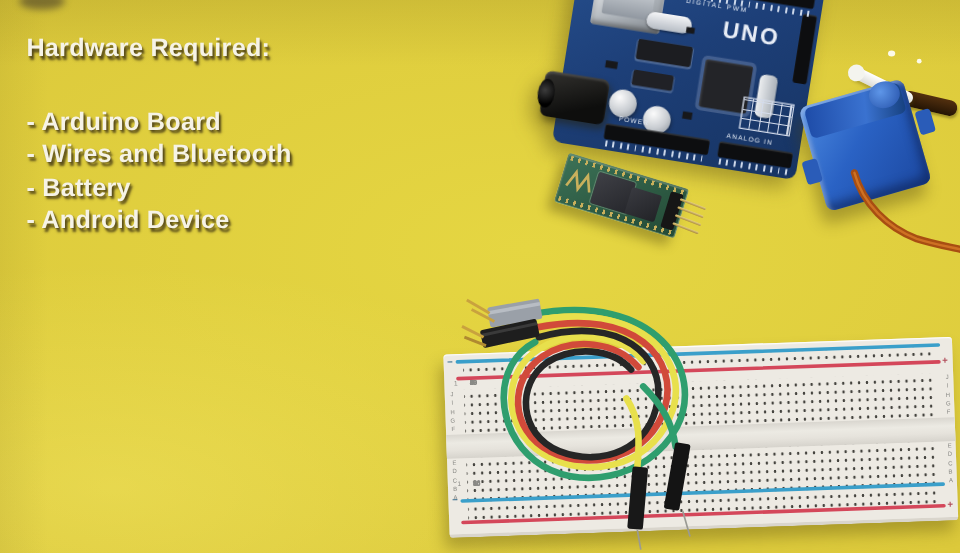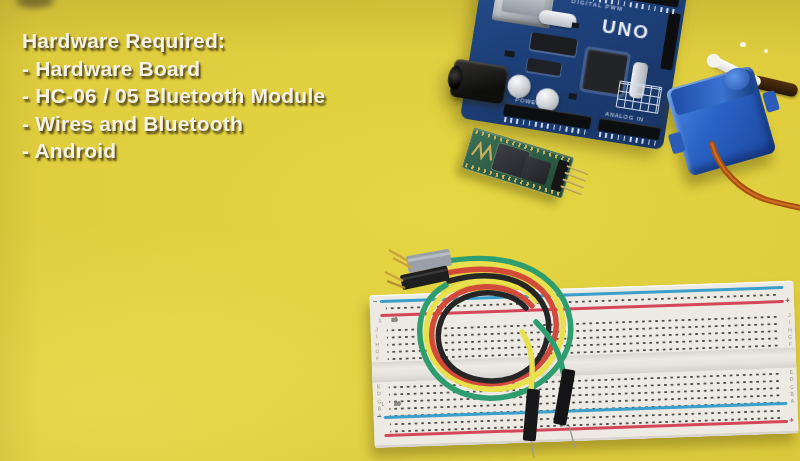--- a/index.html
+++ b/index.html
@@ -13,21 +13,21 @@
   .vignette{position:absolute;inset:0;pointer-events:none;
     background:linear-gradient(180deg, rgba(120,104,22,.16) 0, rgba(120,104,22,0) 55px),
                linear-gradient(90deg, rgba(120,104,22,.10) 0, rgba(120,104,22,0) 40px);}
   .smudge{position:absolute;left:16px;top:-6px;width:38px;height:14px;border-radius:50%;
     background:rgba(72,62,40,.6);filter:blur(3px);}
 
   
   .caption{position:absolute;left:22px;top:27px;color:#f6f3e6;font-weight:bold;
     font-size:21px;letter-spacing:.2px;line-height:27.5px;white-space:nowrap;
     text-shadow:2px 3px 2px rgba(73,61,22,.85), 1px 1px 1px rgba(73,61,22,.5);}
-  .caption .title{}
+  .caption .title{margin-bottom:33px;}
 
   
   .arduino{position:absolute;left:472px;top:-35px;width:205px;height:170px;
     transform:rotate(9deg);border-radius:8px;
     background:linear-gradient(150deg,#27508f 0%,#1d3f78 45%,#173463 100%);
     filter:drop-shadow(-5px 9px 8px rgba(80,68,12,.40));}
   .arduino *{position:absolute;}
   .a-usb{left:16px;top:26px;width:58px;height:42px;border-radius:3px;
     background:linear-gradient(145deg,#f0f1f2,#aeb4ba 55%,#84898f);
     box-shadow:inset 0 2px 2px rgba(255,255,255,.8), inset 0 -3px 4px rgba(0,0,0,.35);}
@@ -154,24 +154,24 @@
 <body>
 
 <div class="stage">
 
   <div class="vignette"></div>
   <div class="smudge"></div>
 
   <div class="caption">
     <div class="title">Hardware Required:</div>
     <div>
-        <div>- Hardware Board</div>
-        <div>- HC-06 / 05 Bluetooth Module</div>
+        <div>- Arduino Board</div>
         <div>- Wires and Bluetooth</div>
-        <div>- Android</div>
+        <div>- Battery</div>
+        <div>- Android Device</div>
       </div>
   </div>
 
   <div class="arduino">
     <div class="a-usb"></div>
     <div class="a-jack"></div>
     <div class="a-xtal"></div>
     <div class="a-ic1"></div>
     <div class="a-ic2"></div>
     <div class="a-cap c1"></div>

